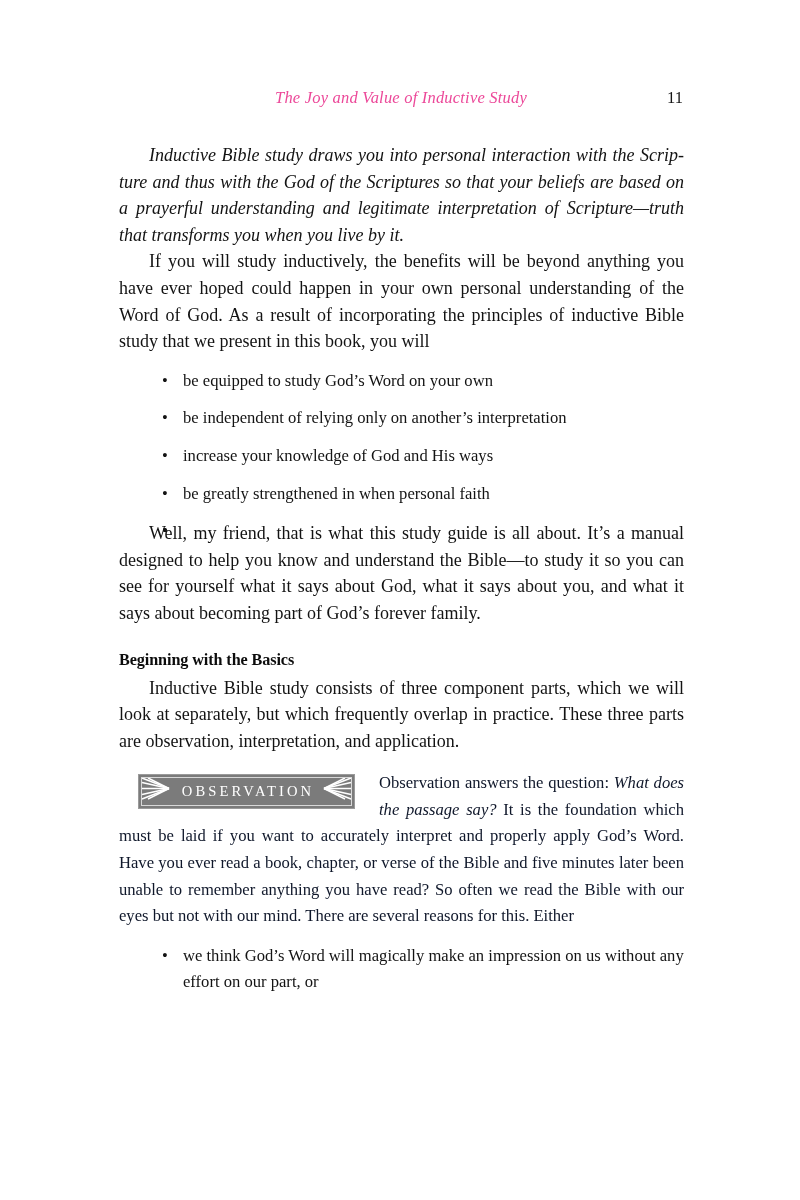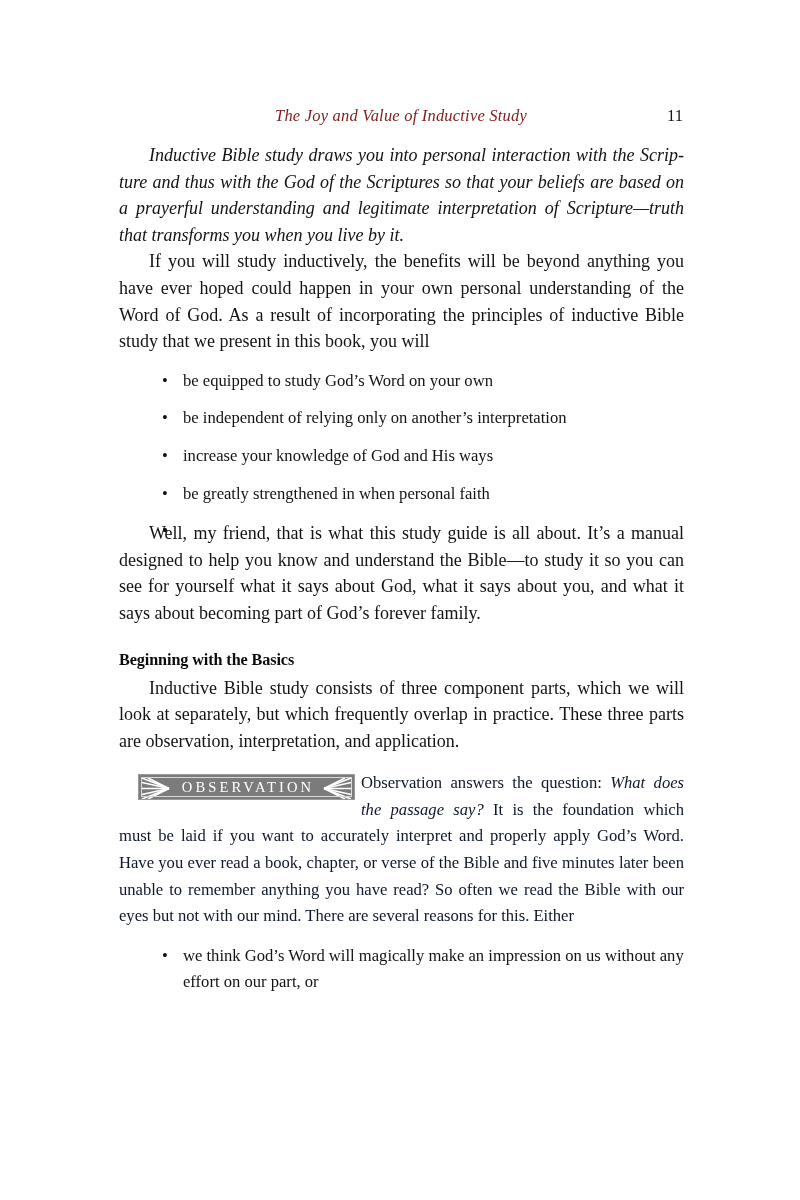--- a/index.html
+++ b/index.html
@@ -26,29 +26,28 @@
     height: 22px;
     display: flex;
     align-items: baseline;
   }
   .running-head .rh-title {
     flex: 1;
     text-align: center;
     font-style: italic;
     font-size: 16.5px;
     letter-spacing: 0.2px;
-    color: #7f1d1d;
+    color: #ec4899;
     padding-left: 28px;
   }
   .running-head .rh-folio {
     width: 28px;
     text-align: right;
     font-size: 16.5px;
     color: #151515;
-    margin-top: 18px;
   }
 
   
   .column {
     position: absolute;
     left: 119px;
     top: 142px;
     width: 565px;
   }
 
@@ -103,22 +102,22 @@
   }
 
   
   .banner-block {
     margin-top: 16px;
     overflow: hidden;
   }
   .banner {
     float: left;
     width: 217px;
-    height: 26px;
-    margin: 4px 6px 1px 19px;
+    height: 35px;
+    margin: 4px 24px 1px 19px;
     background: #7b7b7b;
     border: 1px solid #9a9a9a;
     box-sizing: border-box;
     position: relative;
     overflow: hidden;
   }
   .banner .inner-rule {
     position: absolute;
     left: 2px; right: 2px; top: 2px; bottom: 2px;
     border: 1px solid #d8d8d8;

